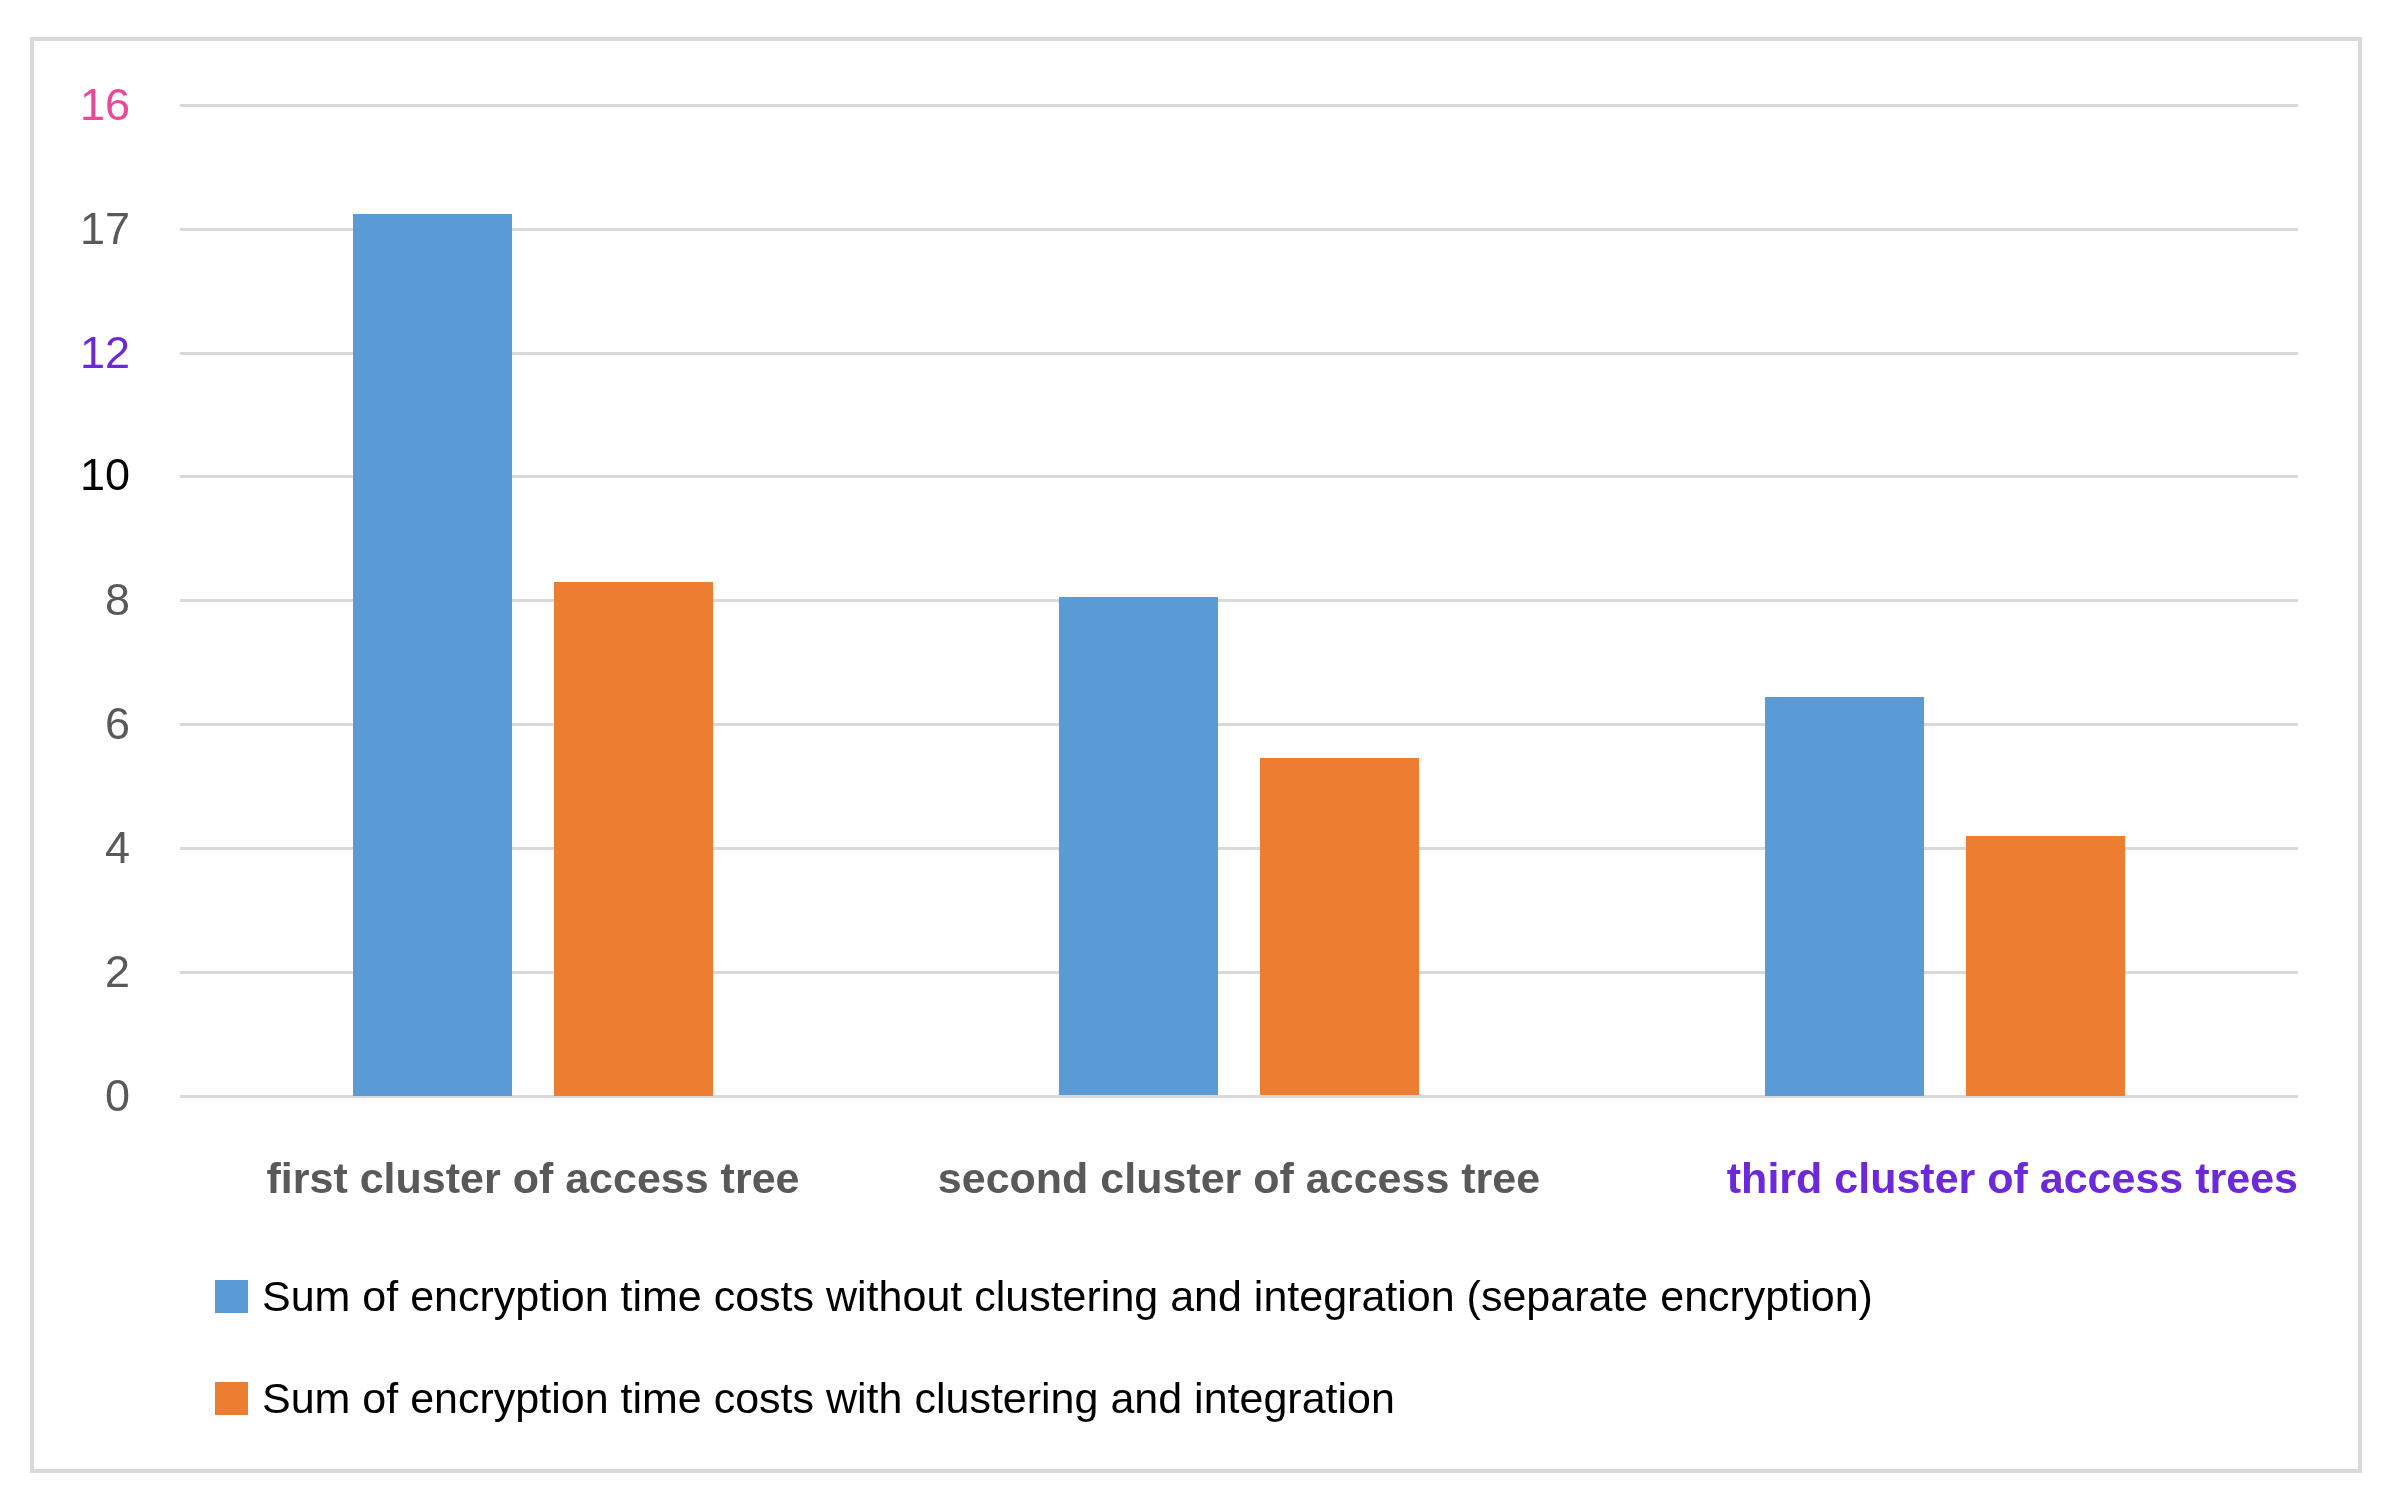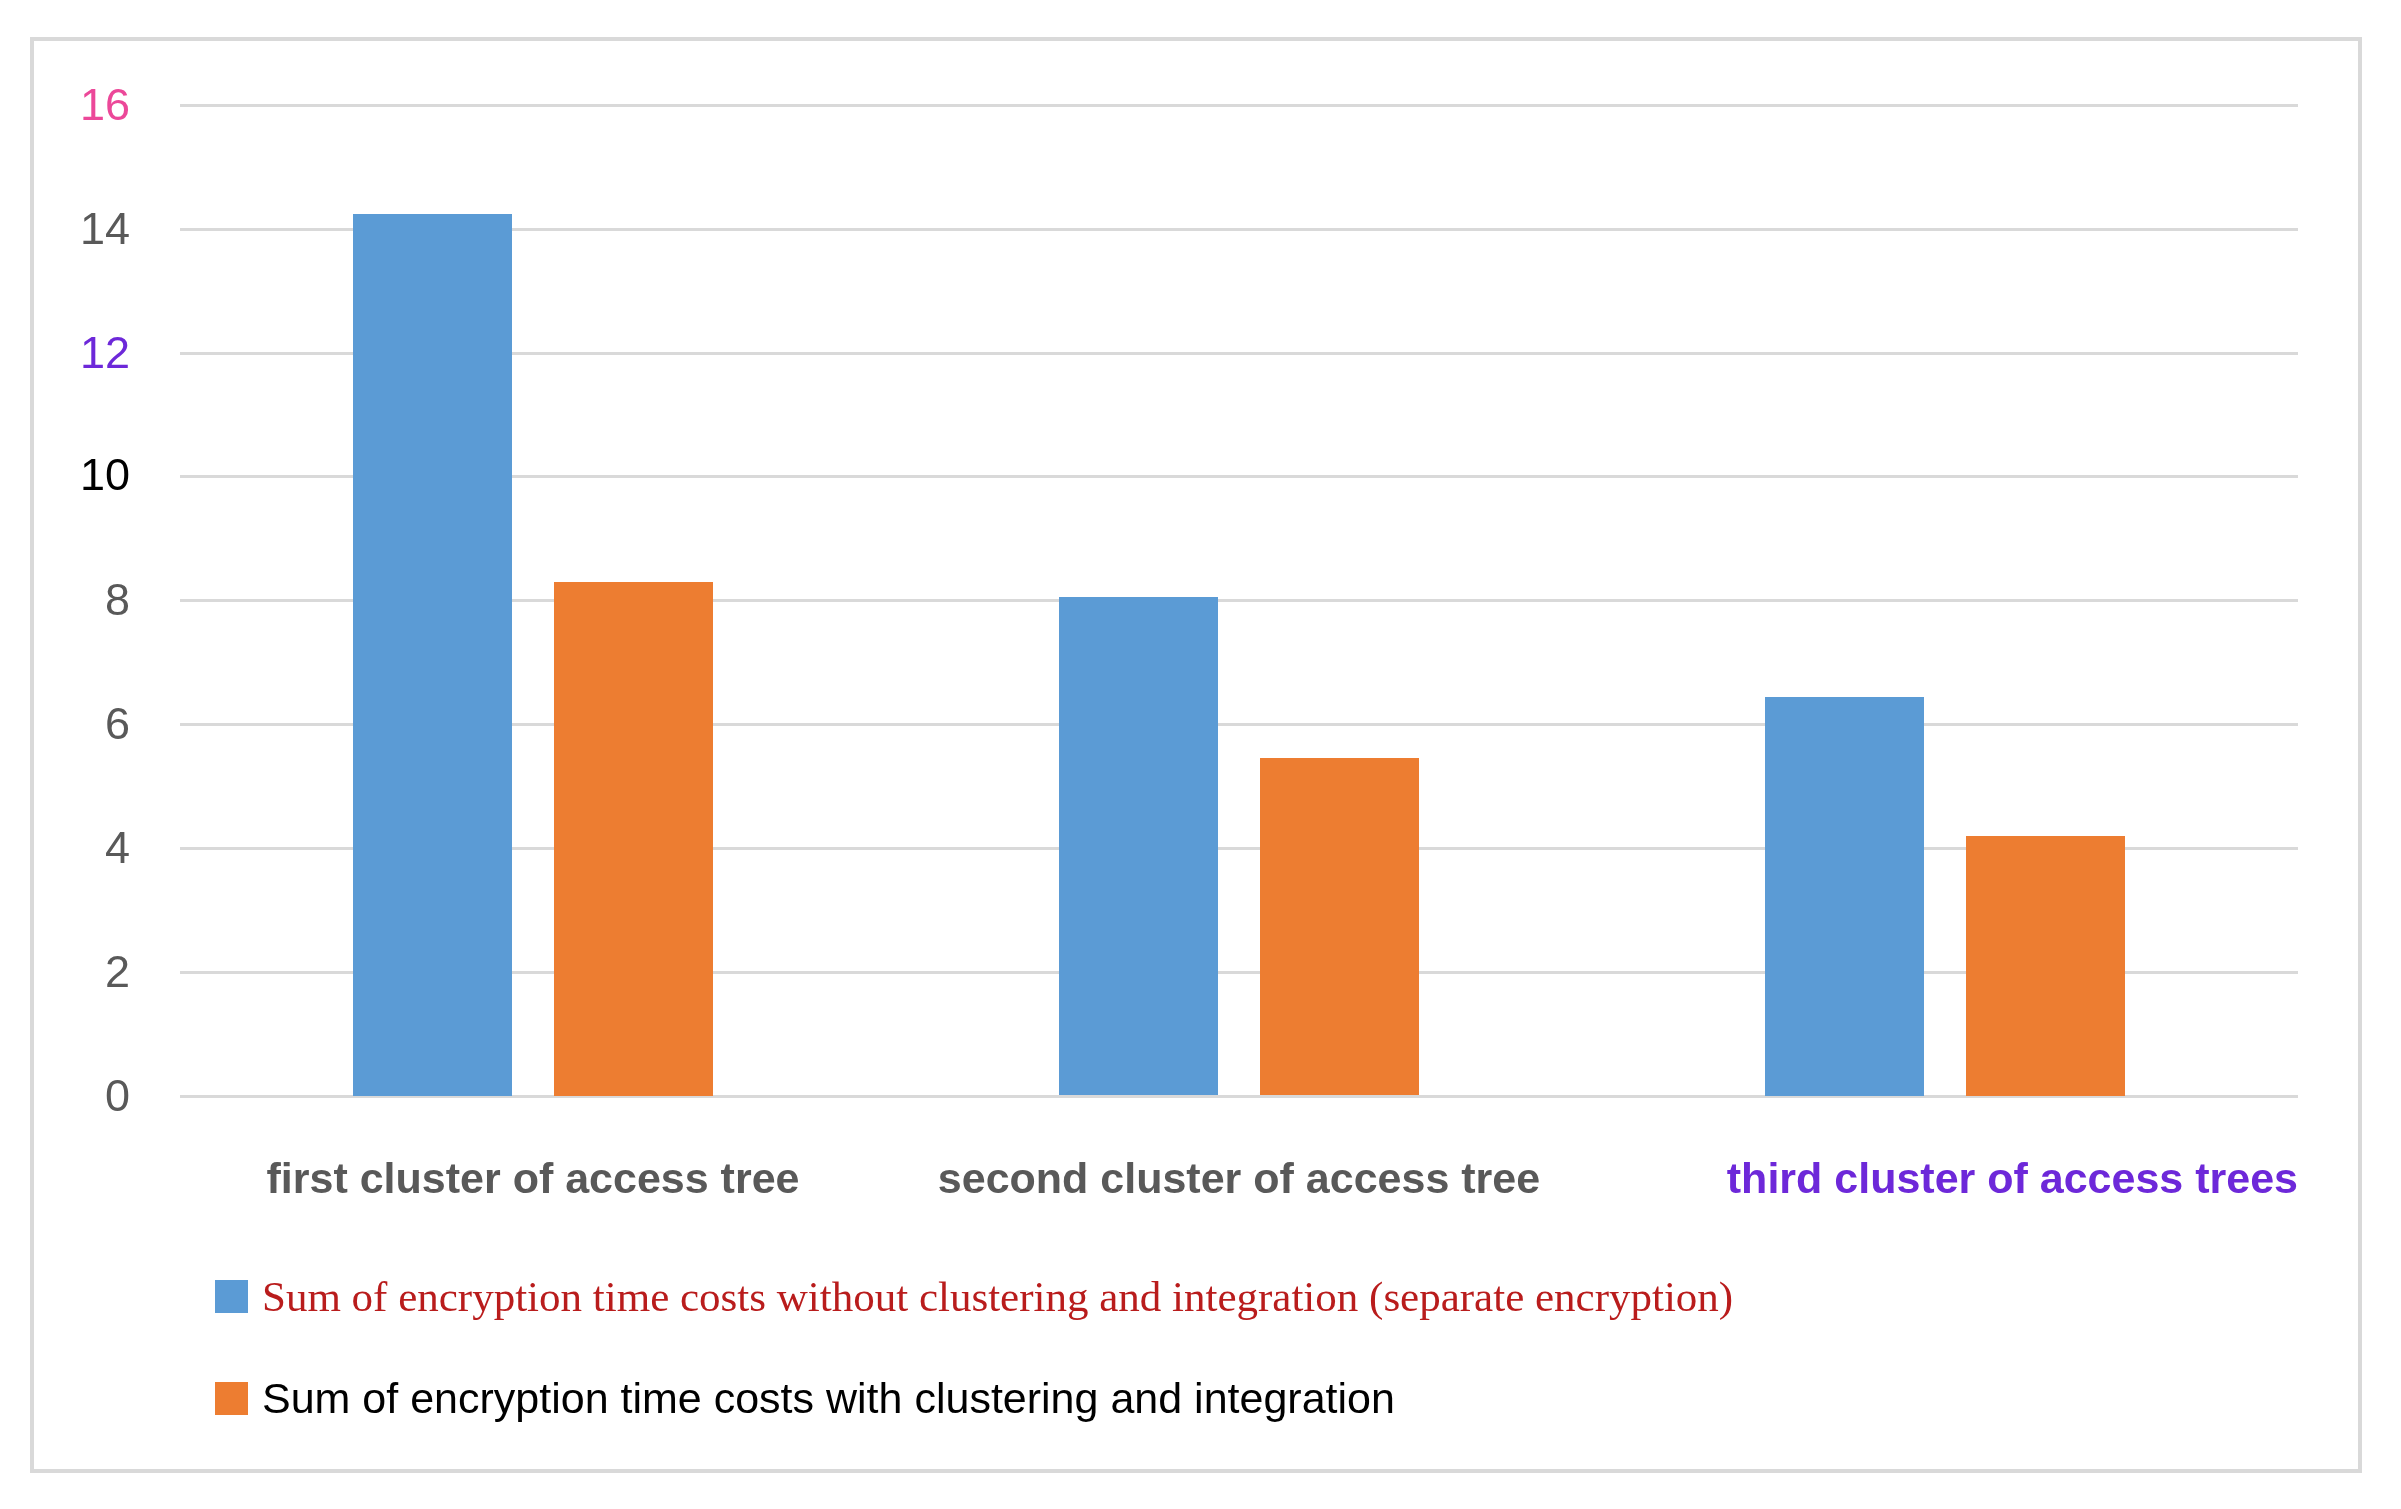--- a/index.html
+++ b/index.html
@@ -89,37 +89,37 @@
       <div class="y-tick-label" style="left: 26px; top: 822px; color: rgb(89, 89, 89);">4</div>
       <div class="gridline" style="left: 180px; width: 2118px; top: 723px; background: rgb(217, 217, 217);"></div>
       <div class="y-tick-label" style="left: 26px; top: 698px; color: rgb(89, 89, 89);">6</div>
       <div class="gridline" style="left: 180px; width: 2118px; top: 599px; background: rgb(217, 217, 217);"></div>
       <div class="y-tick-label" style="left: 26px; top: 574px; color: rgb(89, 89, 89);">8</div>
       <div class="gridline" style="left: 180px; width: 2118px; top: 475px; background: rgb(217, 217, 217);"></div>
       <div class="y-tick-label" style="left: 26px; top: 429px; color: #000000; margin-top: 20px;">10</div>
       <div class="gridline" style="left: 180px; width: 2118px; top: 352px; background: rgb(217, 217, 217);"></div>
       <div class="y-tick-label" style="left: 26px; top: 327px; color: #6d28d9;">12</div>
       <div class="gridline" style="left: 180px; width: 2118px; top: 228px; background: rgb(217, 217, 217);"></div>
-      <div class="y-tick-label" style="left: 26px; top: 203px; color: rgb(89, 89, 89);">14</div>
+      <div class="y-tick-label" style="left: 26px; top: 203px; color: rgb(89, 89, 89);">17</div>
       <div class="gridline" style="left: 180px; width: 2118px; top: 104px; background: rgb(217, 217, 217);"></div>
       <div class="y-tick-label" style="left: 26px; top: 79px; color: #ec4899;">16</div>
       <div class="bar" style="left: 353px; width: 159px; top: 214px; height: 882px; background: rgb(91, 155, 213);"></div>
       <div class="bar" style="left: 1059px; width: 159px; top: 597px; height: 498px; background: rgb(91, 155, 213);"></div>
       <div class="bar" style="left: 1765px; width: 159px; top: 697px; height: 399px; background: rgb(91, 155, 213);"></div>
       <div class="bar" style="left: 554px; width: 159px; top: 582px; height: 514px; background: rgb(237, 125, 49);"></div>
       <div class="bar" style="left: 1260px; width: 159px; top: 758px; height: 337px; background: rgb(237, 125, 49);"></div>
       <div class="bar" style="left: 1966px; width: 159px; top: 836px; height: 260px; background: rgb(237, 125, 49);"></div>
       <div class="x-category-label" style="left: 180px; width: 706px; top: 1152px; color: rgb(89, 89, 89);">first cluster of access tree</div>
       <div class="x-category-label" style="left: 886px; width: 706px; top: 1152px; color: rgb(89, 89, 89);">second cluster of access tree</div>
       <div class="x-category-label" style="left: 1592px; width: 706px; top: 1152px; color: #6d28d9; text-align: right;">third cluster of access trees</div>
     </div>
   <div class="legend" id="legend">
       <div class="legend-item">
         <span class="legend-swatch" style="background: rgb(91, 155, 213);"></span>
-        <span class="legend-label" style="color: #b91c1c; font-family: Liberation Serif, serif;">Sum of encryption time costs without clustering and integration (separate encryption)</span>
+        <span class="legend-label" style="color: #000000;">Sum of encryption time costs without clustering and integration (separate encryption)</span>
       </div>
       <div class="legend-item">
         <span class="legend-swatch" style="background: rgb(237, 125, 49);"></span>
         <span class="legend-label" style="color: #000000;">Sum of encryption time costs with clustering and integration</span>
       </div>
     </div>
 </div>
 
 
 </body></html>

